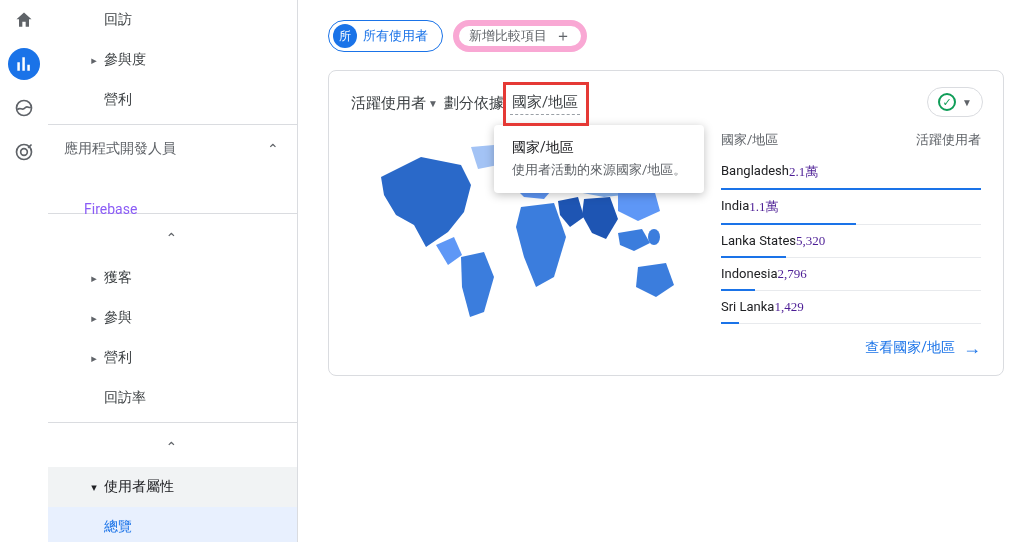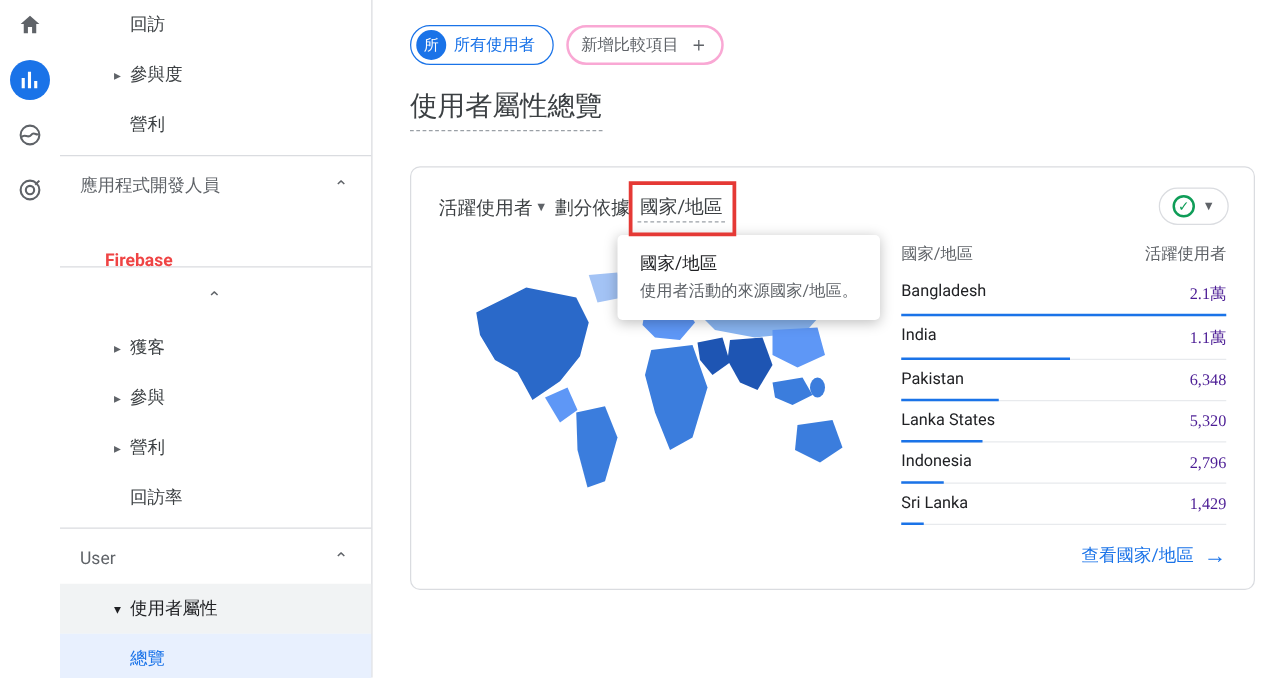--- a/index.html
+++ b/index.html
@@ -14,36 +14,36 @@
   
   .sidebar { position: absolute; left: 48px; top: 0; width: 250px; height: 100%; overflow-y: auto; border-right: 1px solid #dadce0; padding-top: 0; }
   .nav-row { display: flex; align-items: center; height: 40px; padding-left: 16px; cursor: pointer; font-size: 14px; color: #3c4043; justify-content: center; }
   .nav-row .caret { width: 20px; display: inline-flex; justify-content: center; color: #5f6368; font-size: 11px; }
   .nav-row .label { flex: 1; }
   .nav-row .expand { width: 30px; color: #5f6368; }
   .indent1 { padding-left: 36px; }
   .indent2 { padding-left: 56px; }
   .section { font-weight: 400; color: #5f6368; }
   .divider { border-top: 1px solid #dadce0; margin: 4px 0; }
-  .nav-row.bold .label { font-weight: 700; color: #ef4444; margin-top: 40px; }
+  .nav-row.bold .label { font-weight: 400; color: #8b5cf6; margin-top: 40px; }
   .nav-row.selected-parent { background: #f1f3f4; }
   .nav-row.selected-parent .label { color: #202124; font-weight: 500; }
   .nav-row.selected-parent .caret { color: #202124; }
   .nav-row.active-sub { background: #e8f0fe; }
   .nav-row.active-sub .label { color: #1a73e8; font-weight: 500; }
 
   
   .main { position: absolute; left: 298px; top: 0; right: 0; height: 100%; padding: 20px 20px 0 30px; overflow: hidden; }
 
   .top-chips { display: flex; align-items: center; gap: 10px; margin-bottom: 18px; }
   .chip { display: inline-flex; align-items: center; height: 32px; border-radius: 16px; padding: 0 14px 0 4px; font-size: 13px; cursor: pointer; }
   .chip .circ { width: 24px; height: 24px; border-radius: 50%; display: inline-flex; align-items: center; justify-content: center; font-size: 12px; margin-right: 6px; }
   .chip.primary { border: 1px solid #1a73e8; color: #1a73e8; }
   .chip.primary .circ { background: #1a73e8; color: #fff; }
-  .chip.ghost { border: 2px solid #f9a8d4; color: #5f6368; padding: 0 10px; }
+  .chip.ghost { border: 6px solid #f9a8d4; color: #5f6368; padding: 0 10px; }
   .chip.ghost .plus { margin-left: 8px; font-size: 16px; color: #5f6368; }
 
   .page-title { font-size: 22px; color: #3c4043; padding-bottom: 4px; display: inline-block; border-bottom: 1px dashed #9aa0a6; margin-bottom: 28px; }
 
   
   .card { border: 1px solid #dadce0; border-radius: 8px; padding: 20px 22px 16px 22px; position: relative; }
   .card-header { display: flex; align-items: center; font-size: 15px; color: #3c4043; margin-bottom: 12px; }
   .metric-sel { display: inline-flex; align-items: center; cursor: pointer; }
   .metric-sel .drop { font-size: 10px; margin-left: 2px; color: #5f6368; }
   .split-label { margin: 0 6px; }
@@ -57,26 +57,26 @@
   .tooltip { position: absolute; background: #fff; border-radius: 4px; box-shadow: 0 2px 10px rgba(0,0,0,.25); padding: 14px 18px; font-size: 14px; color: #202124; min-width: 200px; }
   .tooltip .tt-title { font-weight: 400; margin-bottom: 4px; }
   .tooltip .tt-desc { color: #5f6368; font-size: 13px; }
 
   .card-body { display: flex; gap: 20px; }
   .map-wrap { flex: 1; display: flex; align-items: center; justify-content: center; padding: 10px 0; }
   .map-wrap svg { width: 320px; height: 190px; display: block; }
 
   .table { width: 260px; font-size: 13px; }
   .thead { display: flex; justify-content: space-between; color: #5f6368; padding: 4px 0 6px; }
-  .trow { display: flex; justify-content: space-between; padding: 8px 0; border-bottom: 1px solid #e8eaed; position: relative; }
+  .trow { display: flex; padding: 8px 0; border-bottom: 1px solid #e8eaed; position: relative; }
   .trow .country { color: #202124; }
   .trow .val { color: #4c1d95; font-family: Liberation Serif, serif; }
   .trow .bar { position: absolute; left: 0; bottom: -1px; height: 2px; background: #1a73e8; }
 
-  .card-footer { text-align: right; margin-top: 14px; }
+  .card-footer { text-align: right; }
   .card-footer a { color: #1a73e8; text-decoration: none; font-size: 14px; display: inline-flex; align-items: center; gap: 8px; cursor: pointer; }
   .arrow { font-size: 18px; }
 </style>
 </head>
 <body>
 
 <div class="rail">
   <div class="rail-item">
     <svg viewBox="0 0 24 24" fill="currentColor">
         <path d="M12 3l9 8h-3v9h-4v-6H10v6H6v-9H3z"></path>
@@ -144,21 +144,20 @@
     <span class="label">營利</span>
   </div>
   <div class="nav-row indent1">
     <span class="caret"></span>
     <span class="label">回訪率</span>
   </div>
 
   <div class="divider"></div>
 
   <div class="nav-row section">
-    <span class="label">User</span>
     <span class="expand">⌃</span>
   </div>
   <div class="nav-row indent1 selected-parent">
     <span class="caret">▾</span>
     <span class="label">使用者屬性</span>
   </div>
   <div class="nav-row indent2 active-sub">
     <span class="label">總覽</span>
   </div>
 
@@ -170,21 +169,20 @@
     <div class="chip primary">
       <span class="circ">所</span>
       <span>所有使用者</span>
     </div>
     <div class="chip ghost">
       <span>新增比較項目</span>
       <span class="plus">＋</span>
     </div>
   </div>
 
-  <div class="page-title">使用者屬性總覽</div>
 
   <div class="card">
 
     <div class="card-header">
       <span class="metric-sel">
         <span>活躍使用者</span>
         <span class="drop">▼</span>
       </span>
       <span class="split-label">劃分依據</span>
       <span id="dimsel" class="dim-sel">國家/地區</span>
@@ -236,25 +234,20 @@
               <span class="country">Bangladesh</span>
               <span class="val">2.1萬</span>
               <span class="bar" style="width:100%"></span>
             </div>
             <div class="trow">
               <span class="country">India</span>
               <span class="val">1.1萬</span>
               <span class="bar" style="width:52%"></span>
             </div>
             <div class="trow">
-              <span class="country">Pakistan</span>
-              <span class="val">6,348</span>
-              <span class="bar" style="width:30%"></span>
-            </div>
-            <div class="trow">
               <span class="country">Lanka States</span>
               <span class="val">5,320</span>
               <span class="bar" style="width:25%"></span>
             </div>
             <div class="trow">
               <span class="country">Indonesia</span>
               <span class="val">2,796</span>
               <span class="bar" style="width:13%"></span>
             </div>
             <div class="trow">

